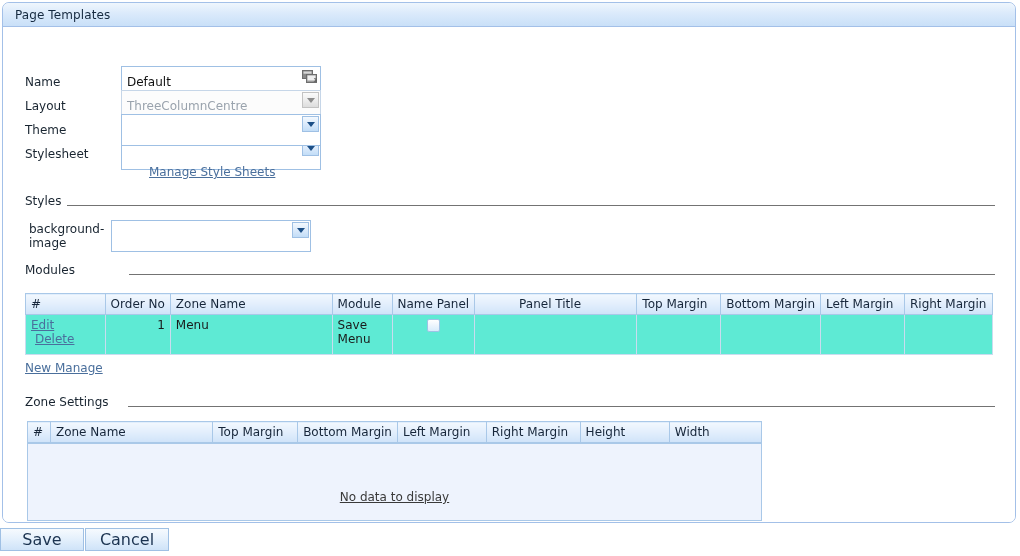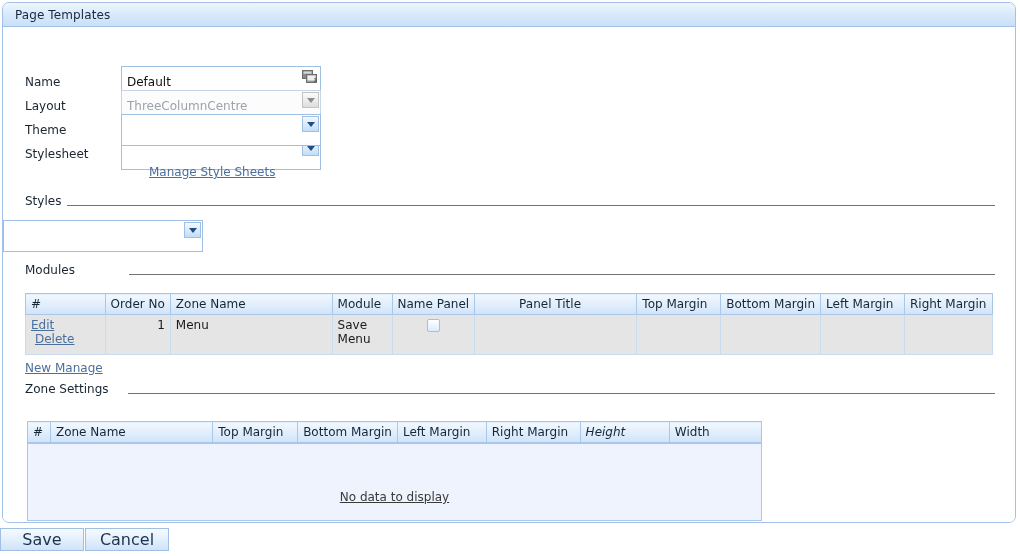--- a/index.html
+++ b/index.html
@@ -150,21 +150,21 @@
     text-align: left;
     padding: 3px 5px;
     height: 20px;
     white-space: nowrap;
   }
   table.grid td {
     border: 1px solid #c9dcef;
     padding: 3px 5px;
     color: #1a1a1a;
     vertical-align: top;
-    background: #e5e5e5;
+    background: #5eead4;
   }
   td.num { text-align: right; }
   td.ctr { text-align: center; }
   .chk {
     display: inline-block;
     width: 13px; height: 13px;
     border: 1px solid #9cc3e5;
     border-radius: 2px;
     background: linear-gradient(to bottom,#ffffff 0%,#eaf4fd 55%,#d9ecfb 100%);
     vertical-align: middle;
@@ -258,20 +258,21 @@
     </div>
 
     <a class="lnk" style="position:absolute;left:146px;top:138px;">Manage Style Sheets</a>
 
     <div class="section" style="top:167px;">
       <span class="sec-label">Styles</span>
       <span class="sec-rule"></span>
     </div>
 
     <div class="form-row" style="left:0;top:199px;">
+      <span class="form-label" style="width:108px;padding-left:26px;">background-image</span>
       <span class="field" style="width:200px;">
         <span class="val"></span>
         <span class="ddbtn">
             <i class="arrow-d"></i>
           </span>
       </span>
     </div>
 
     <div class="section" style="top:236px;gap:48px;">
       <span class="sec-label">Modules</span>
@@ -309,35 +310,35 @@
           <td></td>
           <td></td>
           <td></td>
           <td></td>
         </tr>
       </tbody>
     </table>
 
     <a class="lnk" style="position:absolute;left:22px;top:334px;">New Manage</a>
 
-    <div class="section" style="top:355px;gap:13px;">
+    <div class="section" style="top:368px;gap:13px;">
       <span class="sec-label">Zone Settings</span>
       <span class="sec-rule"></span>
     </div>
 
     <table class="grid" style="left:24px;top:394px;width:735px;">
       <thead>
         <tr>
           <th style="width:23px;">#</th>
           <th style="width:164px;">Zone Name</th>
           <th style="width:85px;">Top Margin</th>
           <th style="width:97px;">Bottom Margin</th>
           <th style="width:89px;">Left Margin</th>
           <th style="width:94px;">Right Margin</th>
-          <th style="width:90px;font-style:italic;">Height</th>
+          <th style="width:90px;">Height</th>
           <th style="width:93px;">Width</th>
         </tr>
       </thead>
     </table>
 
     <div class="empty-grid" style="left:24px;top:416px;width:735px;height:78px;">
       <div class="empty-msg" style="padding-top:46px;text-decoration:underline;">No data to display</div>
     </div>
 
   </div>

